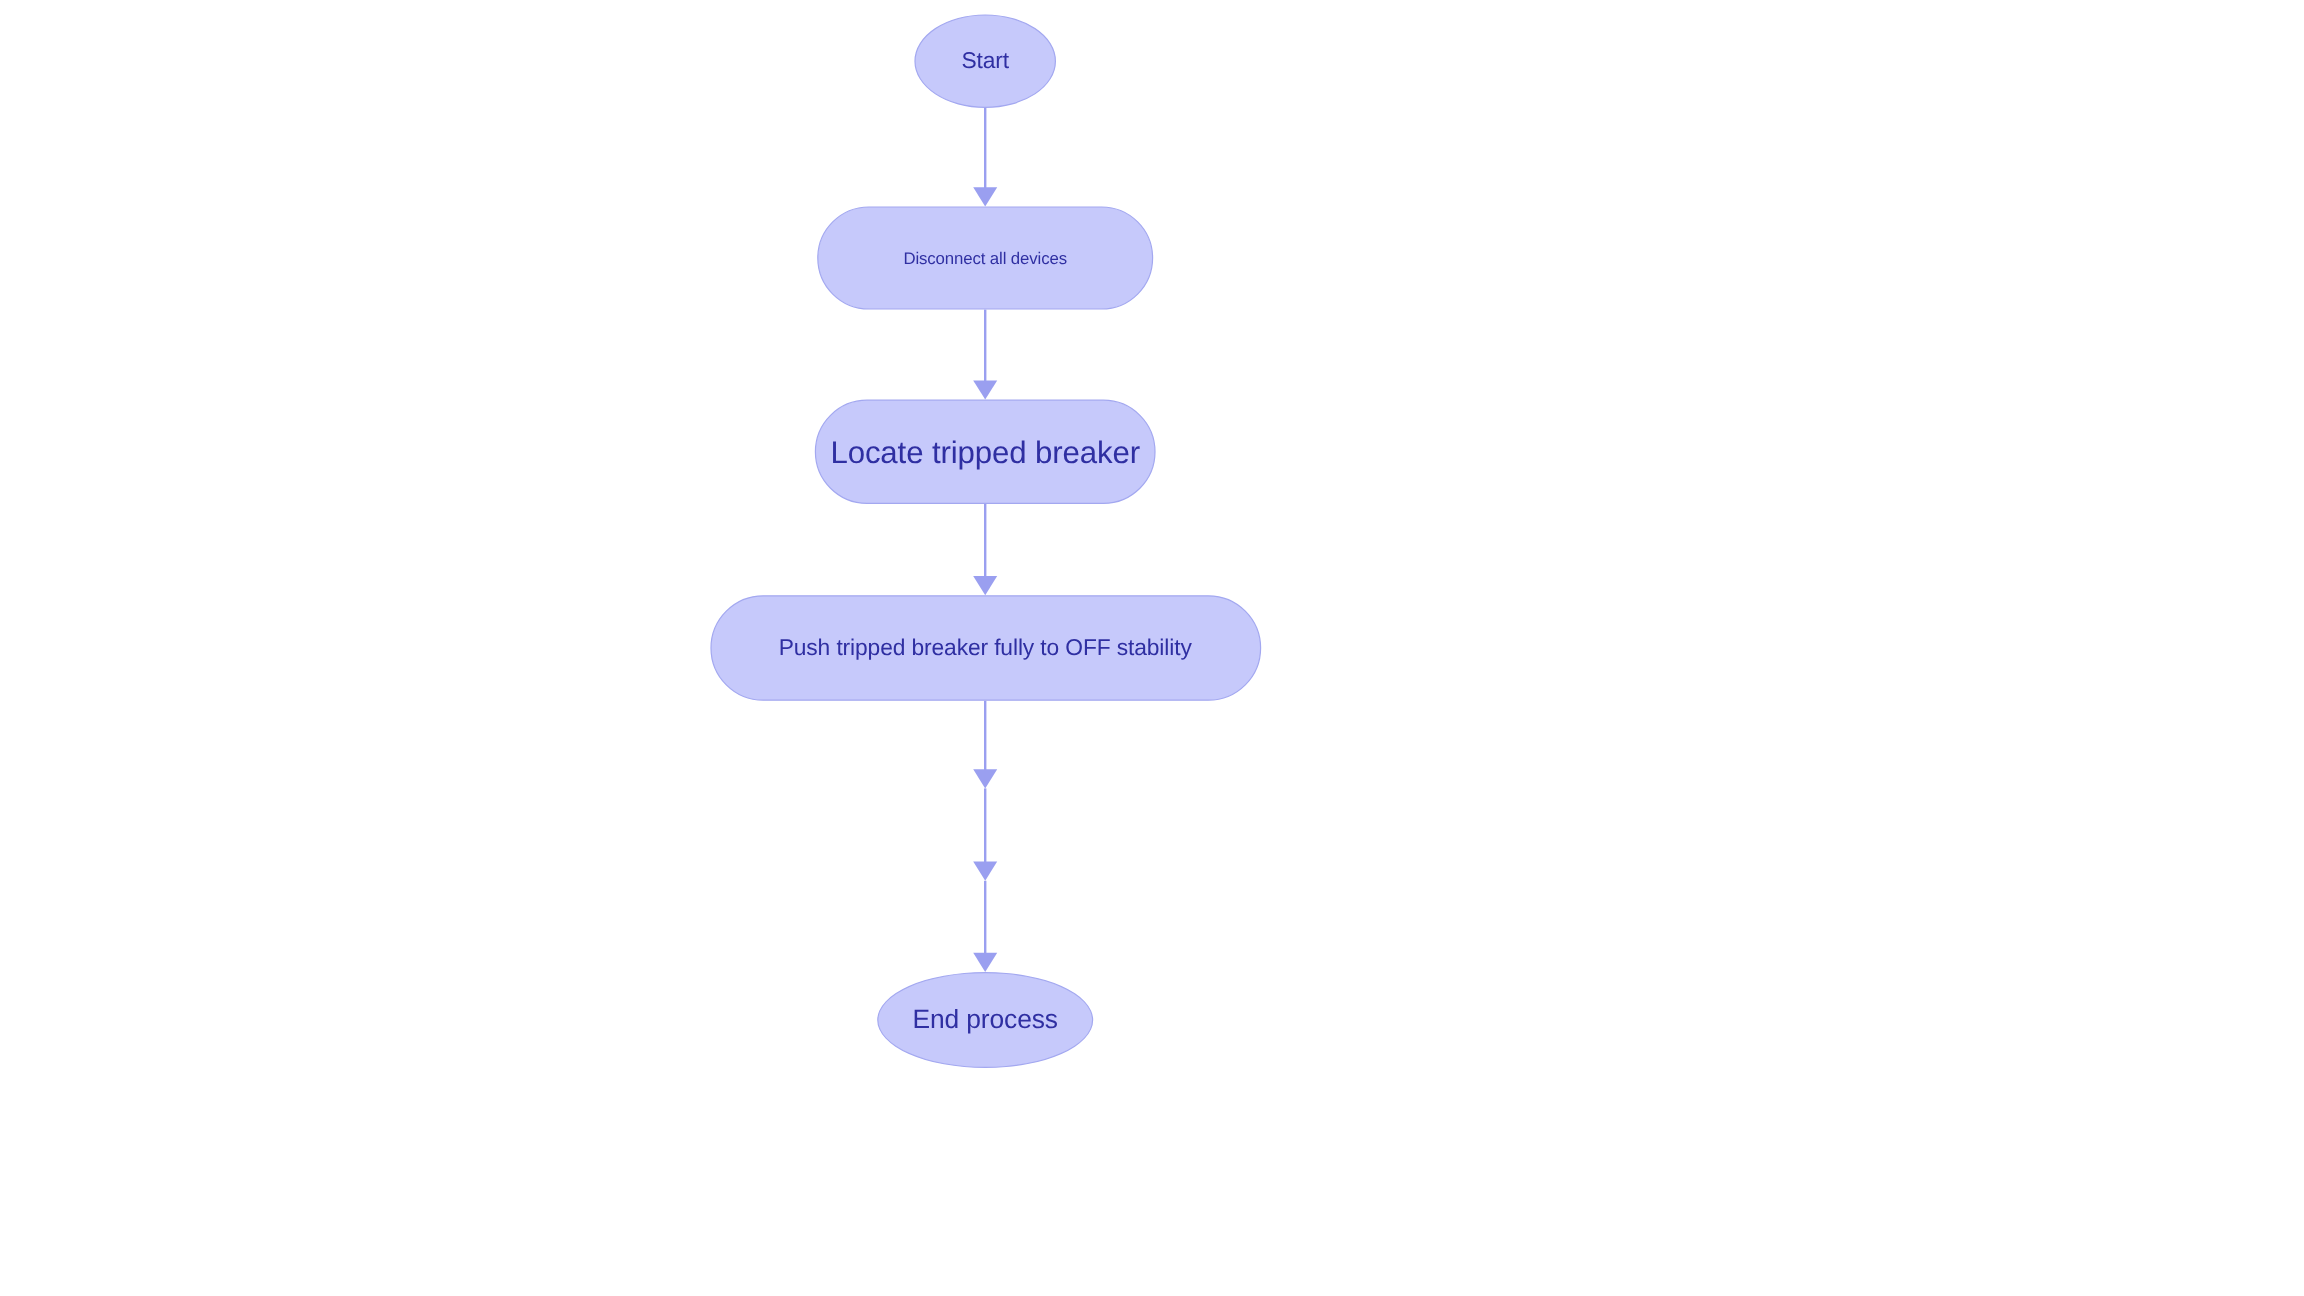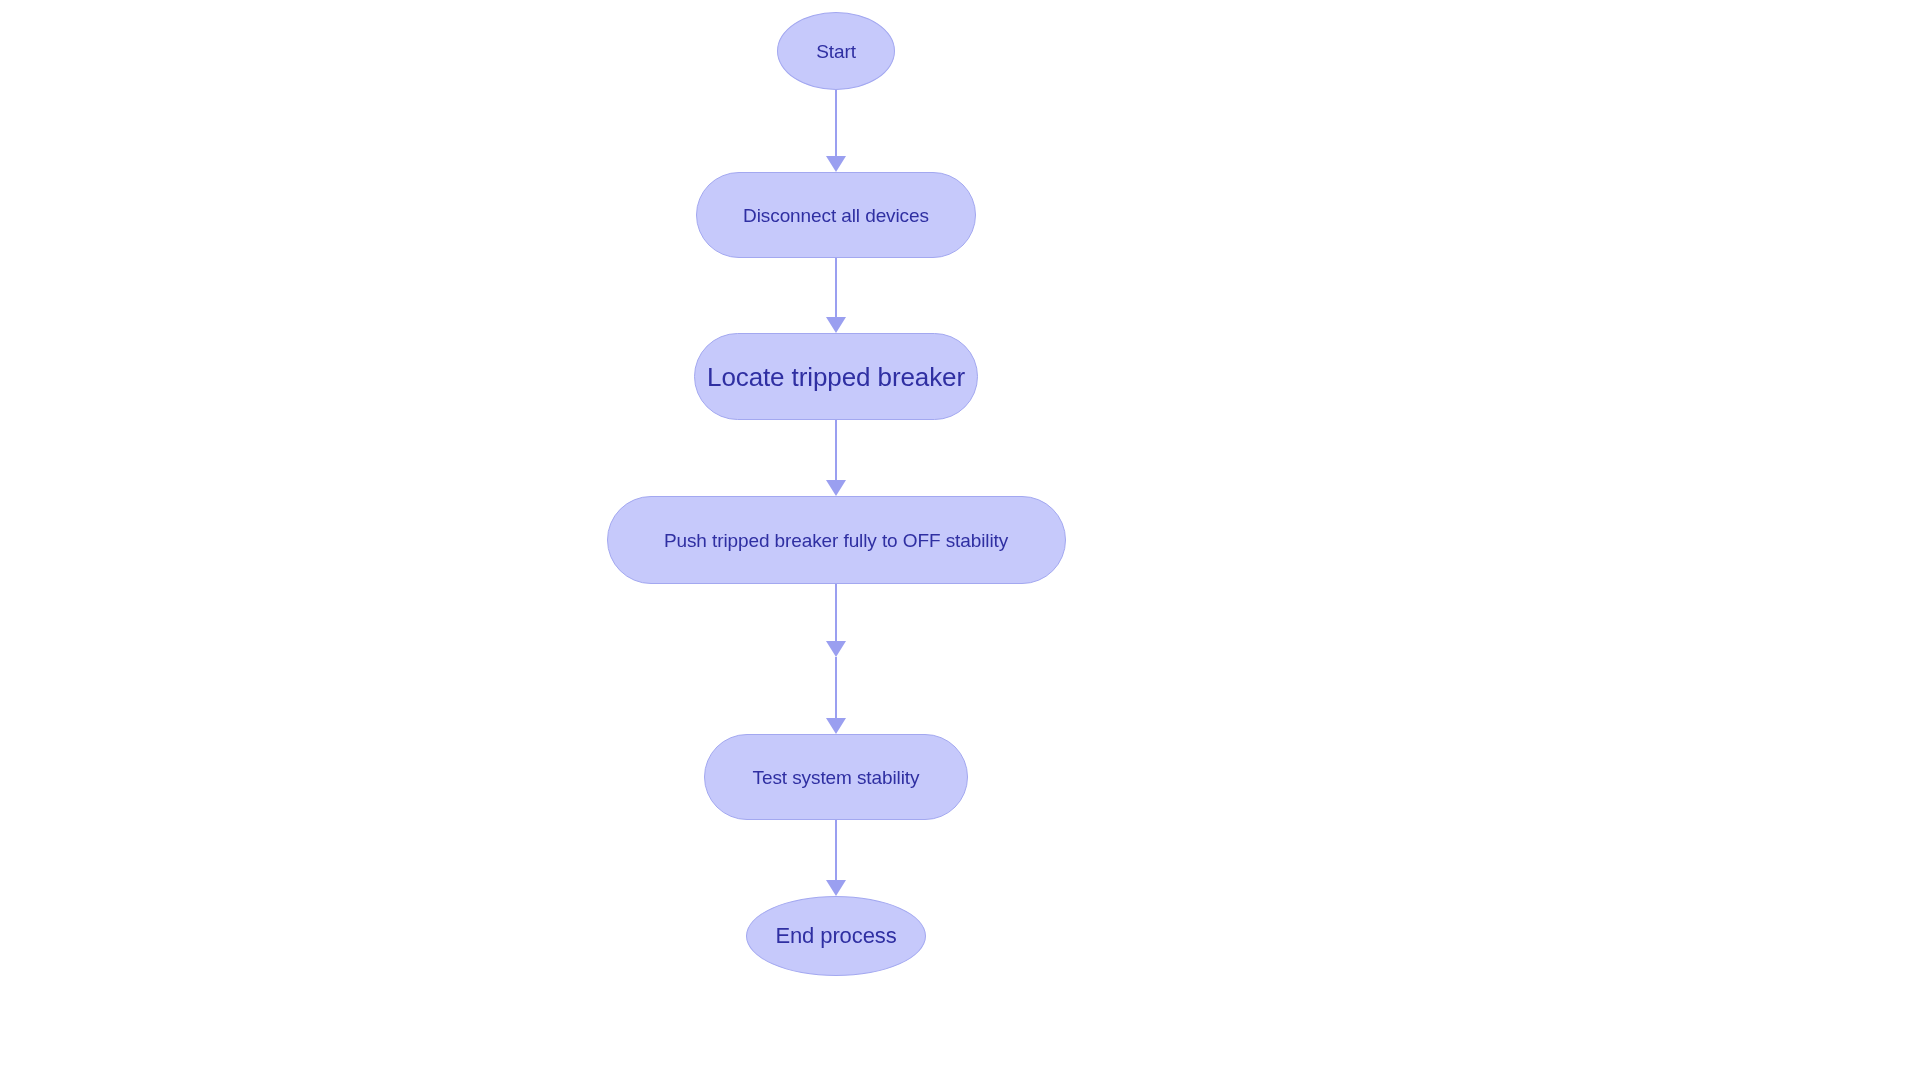--- a/index.html
+++ b/index.html
@@ -17,21 +17,21 @@
 
   #flow-canvas {
     position: relative;
     width: 1920px;
     height: 1080px;
     background: #ffffff;
   }
 
   .flow-column {
     position: absolute;
-    left: 16px;
+    left: 1px;
     top: 0;
     width: 1640px;
     height: 1080px;
     display: flex;
     flex-direction: column;
     align-items: center;
     justify-content: flex-start;
     padding-top: 12px;
     box-sizing: border-box;
   }
@@ -65,21 +65,21 @@
   
   .node-start {
     width: 118px;
     height: 78px;
     font-size: 19px;
     border-radius: 50%;
   }
   .node-disconnect {
     width: 280px;
     height: 86px;
-    font-size: 19px;
+    font-size: 14px;
   }
   .node-locate {
     width: 284px;
     height: 87px;
     font-size: 26px;
   }
   .node-push {
     width: 459px;
     height: 88px;
     font-size: 19px;
@@ -172,23 +172,20 @@
       <div class="stem"></div>
       <div class="head"></div>
     </div>
 
 
     <div class="connector conn-5">
       <div class="stem"></div>
       <div class="head"></div>
     </div>
 
-    <div class="node process node-test">
-      <span class="node-label">Test system stability</span>
-    </div>
 
     <div class="connector conn-6">
       <div class="stem"></div>
       <div class="head"></div>
     </div>
 
     <div class="node terminator node-end">
       <span class="node-label">End process</span>
     </div>
 

